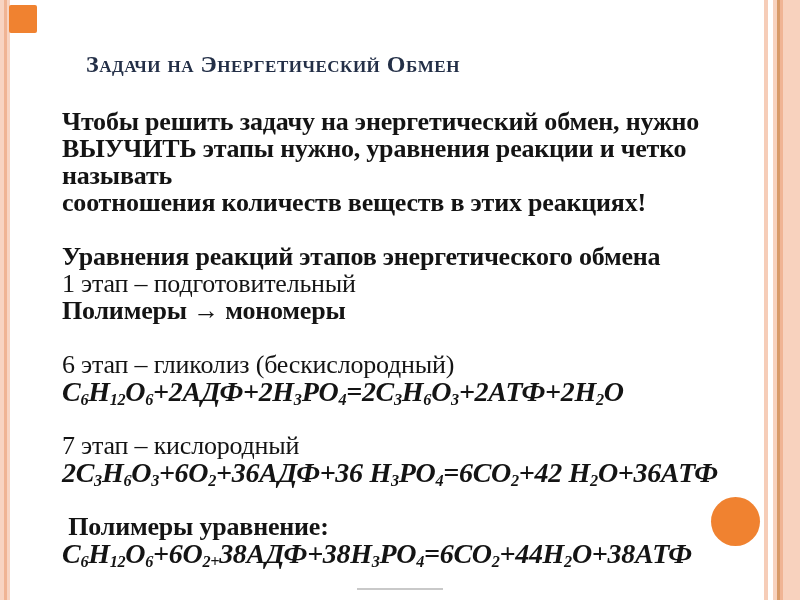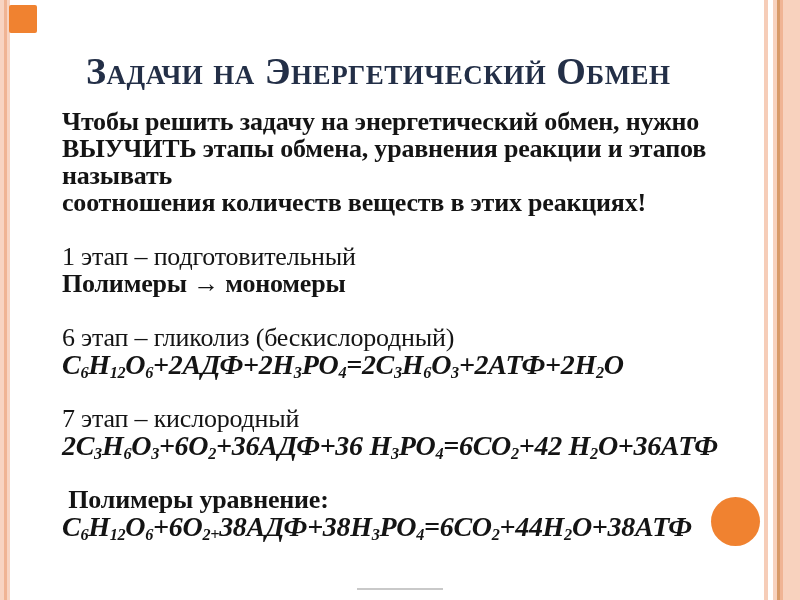--- a/index.html
+++ b/index.html
@@ -37,21 +37,21 @@
   }
   .footer-line{
     position:absolute;left:357px;top:588px;width:86px;height:2px;
     background:var(--footer_line_color);
   }
   
   .title{
     position:absolute;left:86px;top:52px;width:660px;
     font-variant:small-caps;
     font-weight:bold;
-    font-size:38px;line-height:1;
+    font-size:24px;line-height:1;
     letter-spacing:0.5px;
     color:var(--title_color);
     white-space:nowrap;
   }
   
   .content{
     position:absolute;left:62px;top:108px;width:690px;
     color:var(--text_color);
   }
   .line{
@@ -78,23 +78,24 @@
 <div class="border-left"></div>
 <div class="border-right"></div>
 <div class="corner-square"></div>
 <div class="accent-circle"></div>
 <div class="footer-line"></div>
 
 <div class="title">Задачи на Энергетический Обмен</div>
 
 <div class="content" id="content">
     <div class="line bold">Чтобы решить задачу на энергетический обмен, нужно</div>
-    <div class="line bold">ВЫУЧИТЬ этапы обмена, уравнения реакции и этапов называть</div>
+    <div class="line bold">ВЫУЧИТЬ этапы нужно, уравнения реакции и четко называть</div>
     <div class="line bold">соотношения количеств веществ в этих реакциях!</div>
     <div class="line blank">&nbsp;</div>
+    <div class="line bold">Уравнения реакций этапов энергетического обмена</div>
     <div class="line italic">1 этап – подготовительный</div>
     <div class="line bold-italic">Полимеры → мономеры</div>
     <div class="line blank">&nbsp;</div>
     <div class="line italic">6 этап – гликолиз (бескислородный)</div>
     <div class="line equation">C<sub>6</sub>H<sub>12</sub>O<sub>6</sub>+2АДФ+2H<sub>3</sub>PO<sub>4</sub>=2C<sub>3</sub>H<sub>6</sub>O<sub>3</sub>+2АТФ+2H<sub>2</sub>O</div>
     <div class="line blank">&nbsp;</div>
     <div class="line italic">7 этап – кислородный</div>
     <div class="line equation">2C<sub>3</sub>H<sub>6</sub>O<sub>3</sub>+6O<sub>2</sub>+36АДФ+36 H<sub>3</sub>PO<sub>4</sub>=6CO<sub>2</sub>+42 H<sub>2</sub>O+36АТФ</div>
     <div class="line blank">&nbsp;</div>
     <div class="line bold-italic"> Полимеры уравнение:</div>

